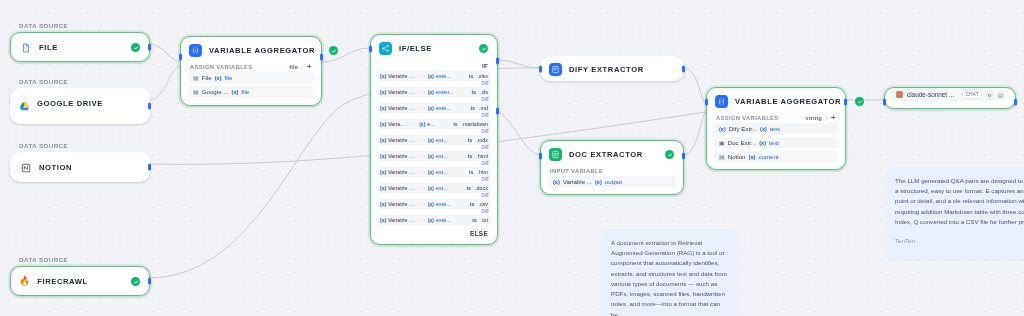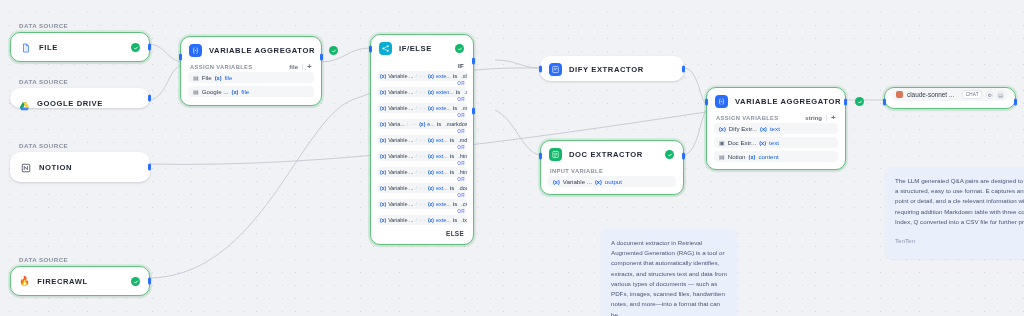--- a/index.html
+++ b/index.html
@@ -82,21 +82,21 @@
   .vrow {
     background: #f5f6f8; border-radius: 4px; height: 11px;
     display: flex; align-items: center; gap: 3px; padding: 0 5px;
     font-size: 6.2px; color: #354052; white-space: nowrap; overflow: hidden;
   }
   .vrow .gly { font-size: 6px; color: #667085; }
   .vrow .vx  { color: #155eef; font-weight: 600; font-size: 5.6px; }
   .vrow .vtxt{ color: #155eef; }
 
   
-  #ifelse { width: 104px; }
+  #ifelse { width: 128px; }
   .branch {
     font-size: 6.2px; font-weight: 700; color: #354052;
     text-align: right; padding: 0 9px 2px 0; letter-spacing: .3px;
   }
   .cond-wrap { padding: 0 6px 4px 6px; display: flex; flex-direction: column; }
   .cond {
     background: #f4f5f7; border-radius: 4px; height: 10px;
     display: flex; align-items: center; padding: 0 3px; gap: 2px;
     font-size: 5.4px; color: #3a4356; white-space: nowrap; overflow: hidden;
   }
@@ -192,21 +192,21 @@
               <path d="M3 6.2l2 2 4-4.2" fill="none" stroke="#fff" stroke-width="1.8" stroke-linecap="round" stroke-linejoin="round"></path>
             </svg>
           </span>
       </div>
       <span class="port r"></span>
     </div>
   </div>
 
   <div class="node" style="left:10px; top:78px; width:140px;">
     <div class="ds-label">DATA SOURCE</div>
-    <div class="card" style="height:20px; position:relative;">
+    <div class="card" style="height:36px; position:relative;">
       <div class="hdr" style="height:30px;">
         <span class="gdrive">
           <svg viewBox="0 0 24 24" width="11" height="11">
             <path d="M8.6 2.5h6.8L22 14.3h-6.8z" fill="#ffcf44"></path>
             <path d="M8.6 2.5L2 14.3l3.4 5.9L15.4 2.5z" fill="#1ea362" transform="translate(0,0)"></path>
             <path d="M8.6 2.5L2 14.3h13.4L8.6 2.5z" fill="#4285f4" opacity="0"></path>
             <path d="M2 14.3h20l-3.4 5.9H5.4z" fill="#4285f4"></path>
             <path d="M8.6 2.5L2 14.3h6.8l3.4-5.9z" fill="#1ea362"></path>
             <path d="M15.4 2.5H8.6l6.8 11.8H22z" fill="#ffcf44"></path>
           </svg>

